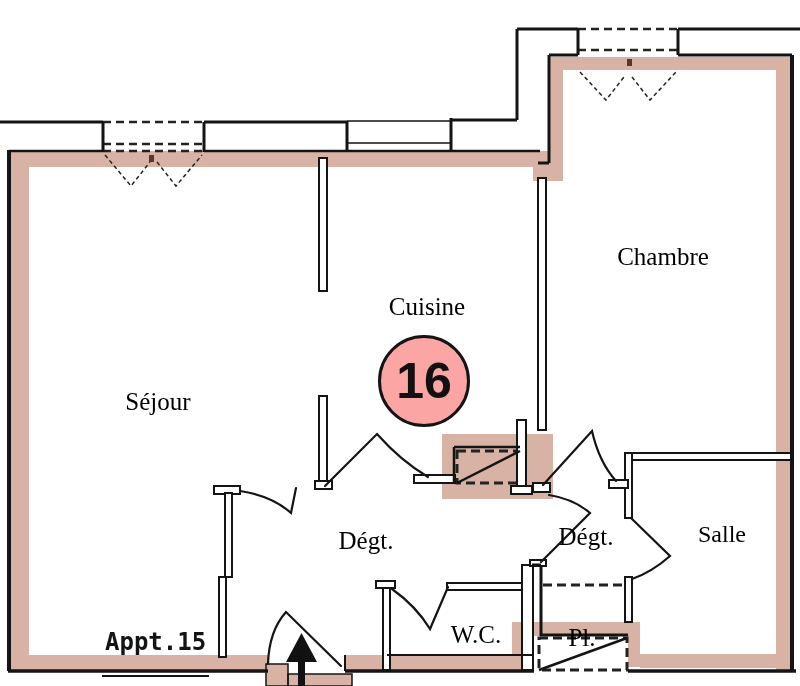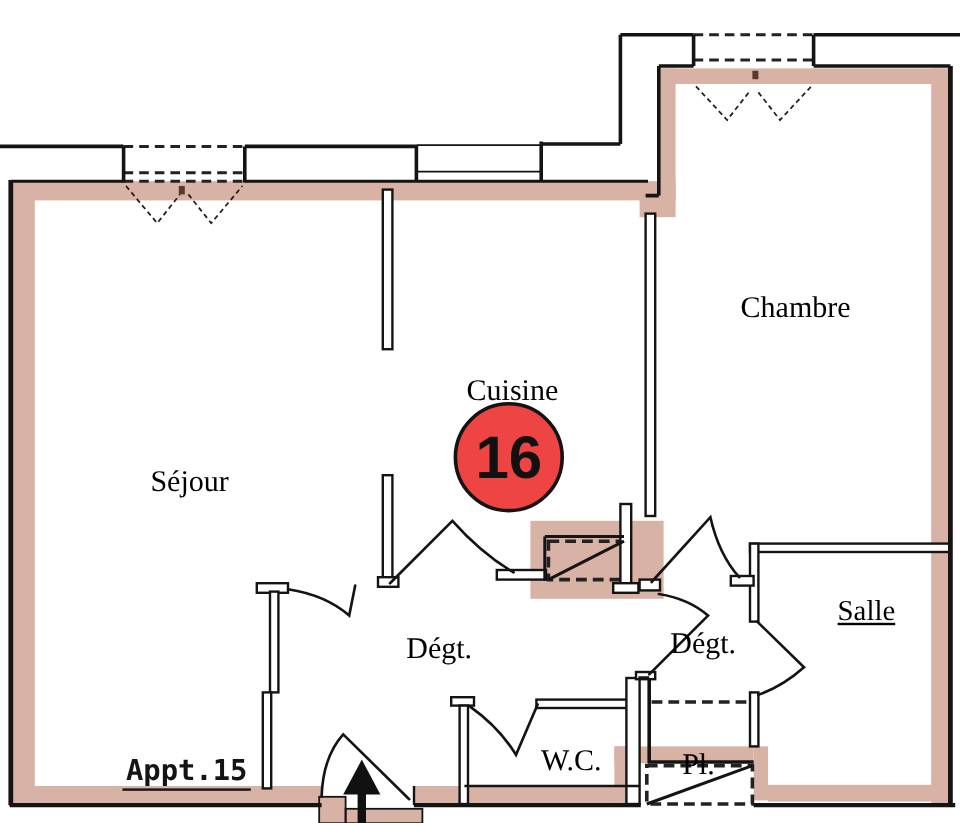--- a/index.html
+++ b/index.html
@@ -9,27 +9,27 @@
   }
   #plan-svg{position:absolute;left:0;top:0;}
   .room-label{
     position:absolute;color:#000000;font-size:25px;text-align:center;
     font-family:"Liberation Serif", serif;white-space:nowrap;
   }
   .sdb-label{line-height:30px;font-size:24px;white-space:normal;}
   .unit-circle{
     position:absolute;left:378px;top:335px;width:86px;height:86px;
     border:3px solid #141414;border-radius:50%;display:flex;
-    align-items:center;justify-content:center;background:#ef4444;
+    align-items:center;justify-content:center;background:#fca5a5;
     font-family:"Liberation Sans", sans-serif;font-weight:bold;font-size:50px;color:#111;
   }
   .appt-label{
     position:absolute;left:102px;top:628px;
     font-family:"DejaVu Sans Mono", monospace;font-weight:600;font-size:24px;
-    color:#141414;border-bottom:2.5px solid #141414;padding:0 3px 1px 3px;letter-spacing:0px;
+    color:#141414;border-bottom:2.5px solid #141414;padding:0 3px 19px 3px;letter-spacing:0px;
   }
 </style>
 </head>
 <body>
 
 <div id="stage">
 
   <svg id="plan-svg" width="800" height="686" viewBox="0 0 800 686">
 
     <g fill="#d8b2a4" stroke="none">
@@ -120,33 +120,33 @@
     </g>
 
     <g fill="#111111" stroke="none">
       <rect x="298" y="657" width="7" height="29"></rect>
       <polygon points="301.5,633 286,662 317,662"></polygon>
     </g>
   </svg>
 
   <div class="room-label" style="left:88px;top:388px;width:140px;">Séjour</div>
 
-  <div class="room-label" style="left:357px;top:293px;width:140px;margin-top:19px;">Cuisine</div>
+  <div class="room-label" style="left:357px;top:293px;width:140px;">Cuisine</div>
 
   <div class="room-label" style="left:588px;top:243px;width:150px;">Chambre</div>
 
   <div class="room-label" style="left:318px;top:527px;width:96px;">Dégt.</div>
 
   <div class="room-label" style="left:538px;top:523px;width:96px;">Dégt.</div>
 
   <div class="room-label" style="left:428px;top:621px;width:96px;">W.C.</div>
 
   <div class="room-label" style="left:548px;top:624px;width:68px;">Pl.</div>
 
-  <div class="room-label sdb-label" style="left:668px;top:495px;width:108px;text-decoration:underline;">
+  <div class="room-label sdb-label" style="left:668px;top:519px;width:108px;">
     <div>Salle</div>
   </div>
 
   <div class="unit-circle">
     <span>16</span>
   </div>
 
   <div class="appt-label">Appt.15</div>
 
 </div>

